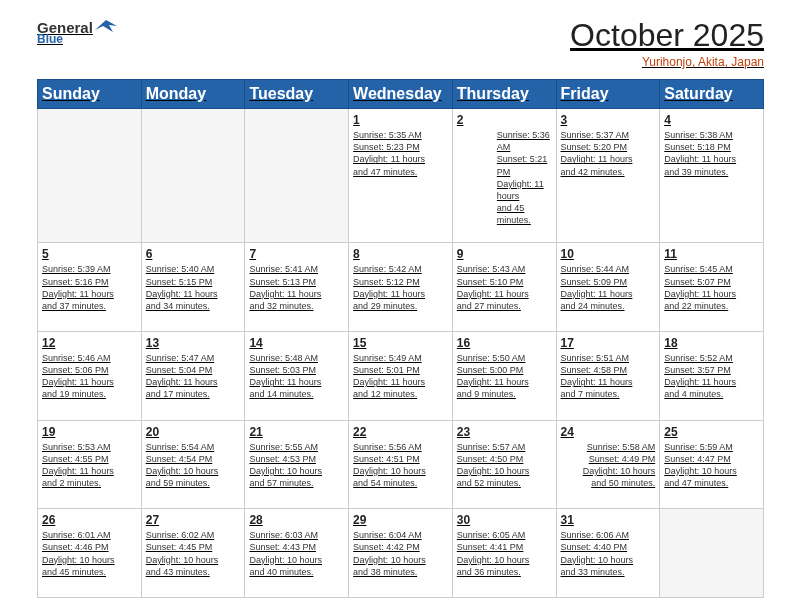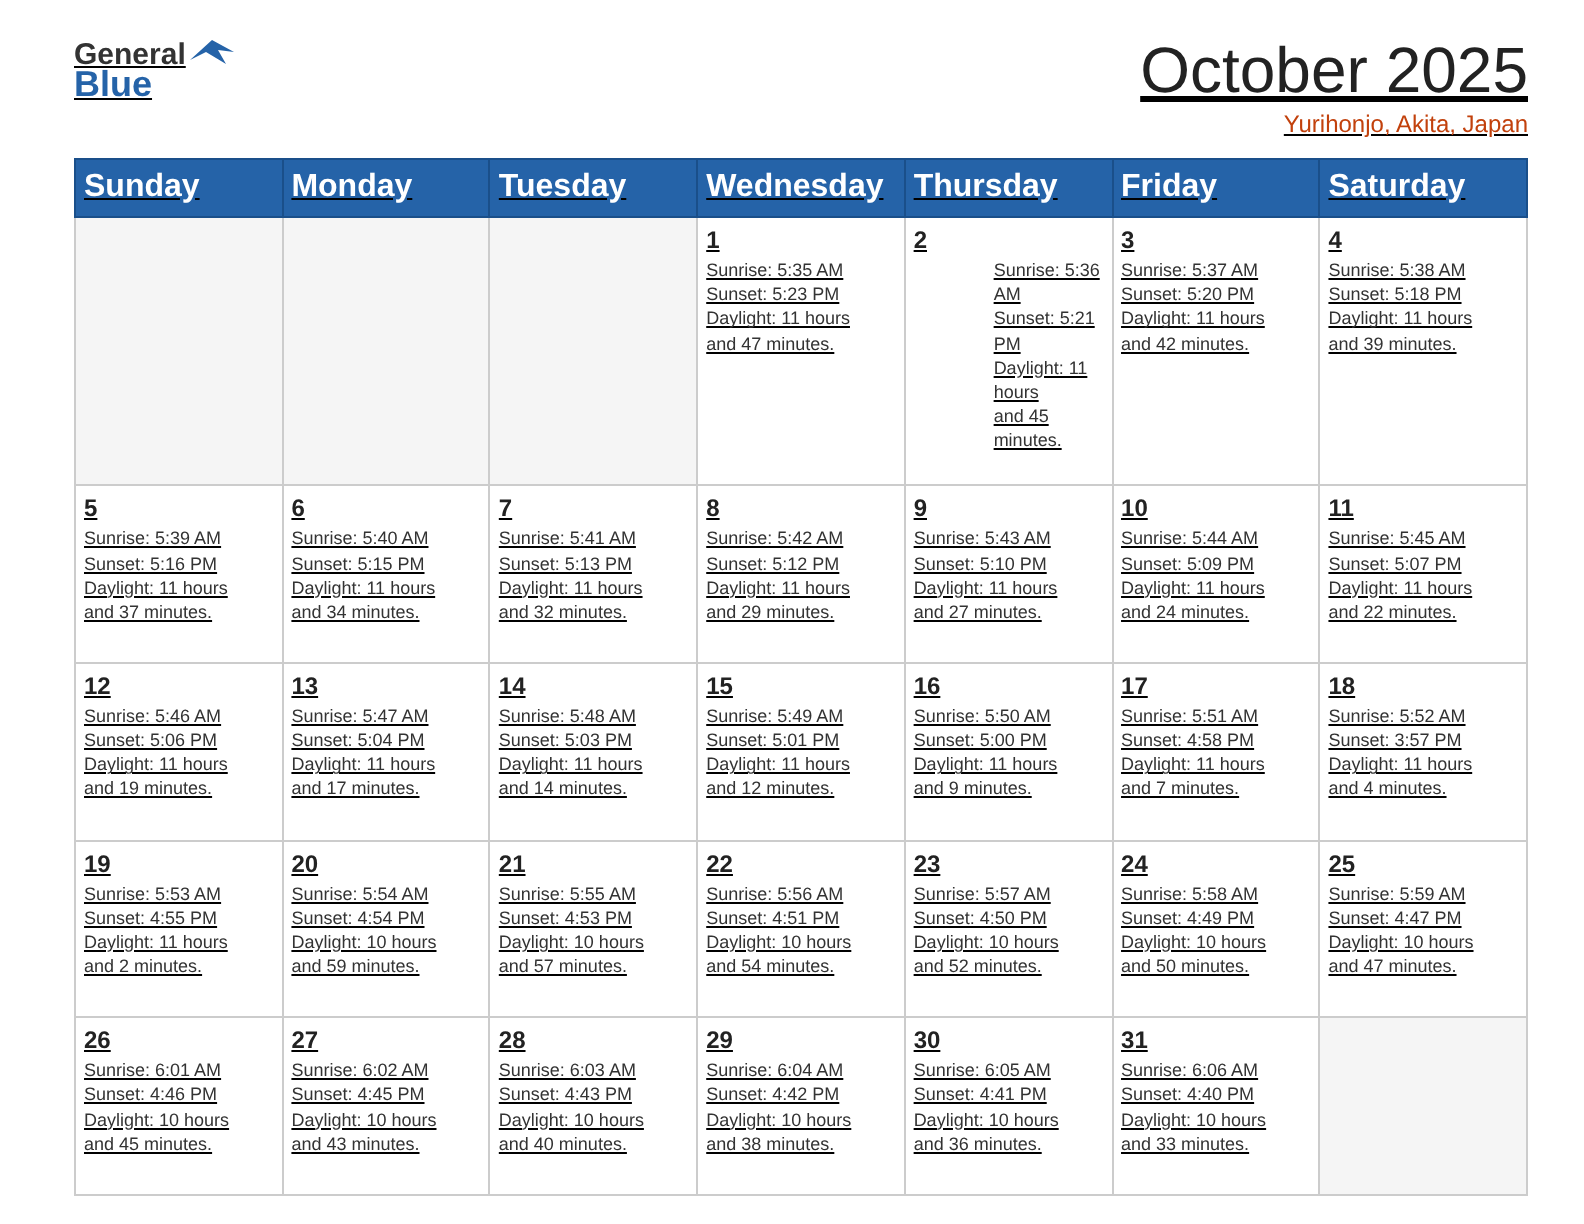--- a/index.html
+++ b/index.html
@@ -91,21 +91,21 @@
 <div class="page">
   <div class="header">
     <div class="logo">
       <div style="display:flex;flex-direction:column;align-items:flex-start;">
         <div style="display:flex;align-items:center;gap:0px;">
           <span style="font-size:15px;font-weight:bold;color:#333;">General</span>
           <svg width="22" height="18" viewBox="0 0 22 18" style="margin-left:2px;">
             <polygon points="11,2 22,8 14,7 18,14 8,8 0,12" fill="#2563a8"></polygon>
           </svg>
         </div>
-        <span style="font-size:18px;font-weight:bold;color:#2563a8;margin-top:-4px;">Blue</span>
+        <span style="font-size:12px;font-weight:bold;color:#2563a8;margin-top:-4px;">Blue</span>
       </div>
     </div>
     <div class="title-block">
       <div class="month-title">October 2025</div>
       <div class="location">Yurihonjo, Akita, Japan</div>
     </div>
   </div>
 
   <table class="calendar">
     <thead>
@@ -286,21 +286,21 @@
           </td>
           <td>
             <span class="day-number">23</span>
             <div class="cell-text" style="white-space: pre-line;">Sunrise: 5:57 AM
 Sunset: 4:50 PM
 Daylight: 10 hours
 and 52 minutes.</div>
           </td>
           <td>
             <span class="day-number">24</span>
-            <div class="cell-text" style="white-space: pre-line;">Sunrise: 5:58 AM
+            <div class="cell-text" style="white-space: pre-line; text-align: right;">Sunrise: 5:58 AM
 Sunset: 4:49 PM
 Daylight: 10 hours
 and 50 minutes.</div>
           </td>
           <td>
             <span class="day-number">25</span>
             <div class="cell-text" style="white-space: pre-line;">Sunrise: 5:59 AM
 Sunset: 4:47 PM
 Daylight: 10 hours
 and 47 minutes.</div>

